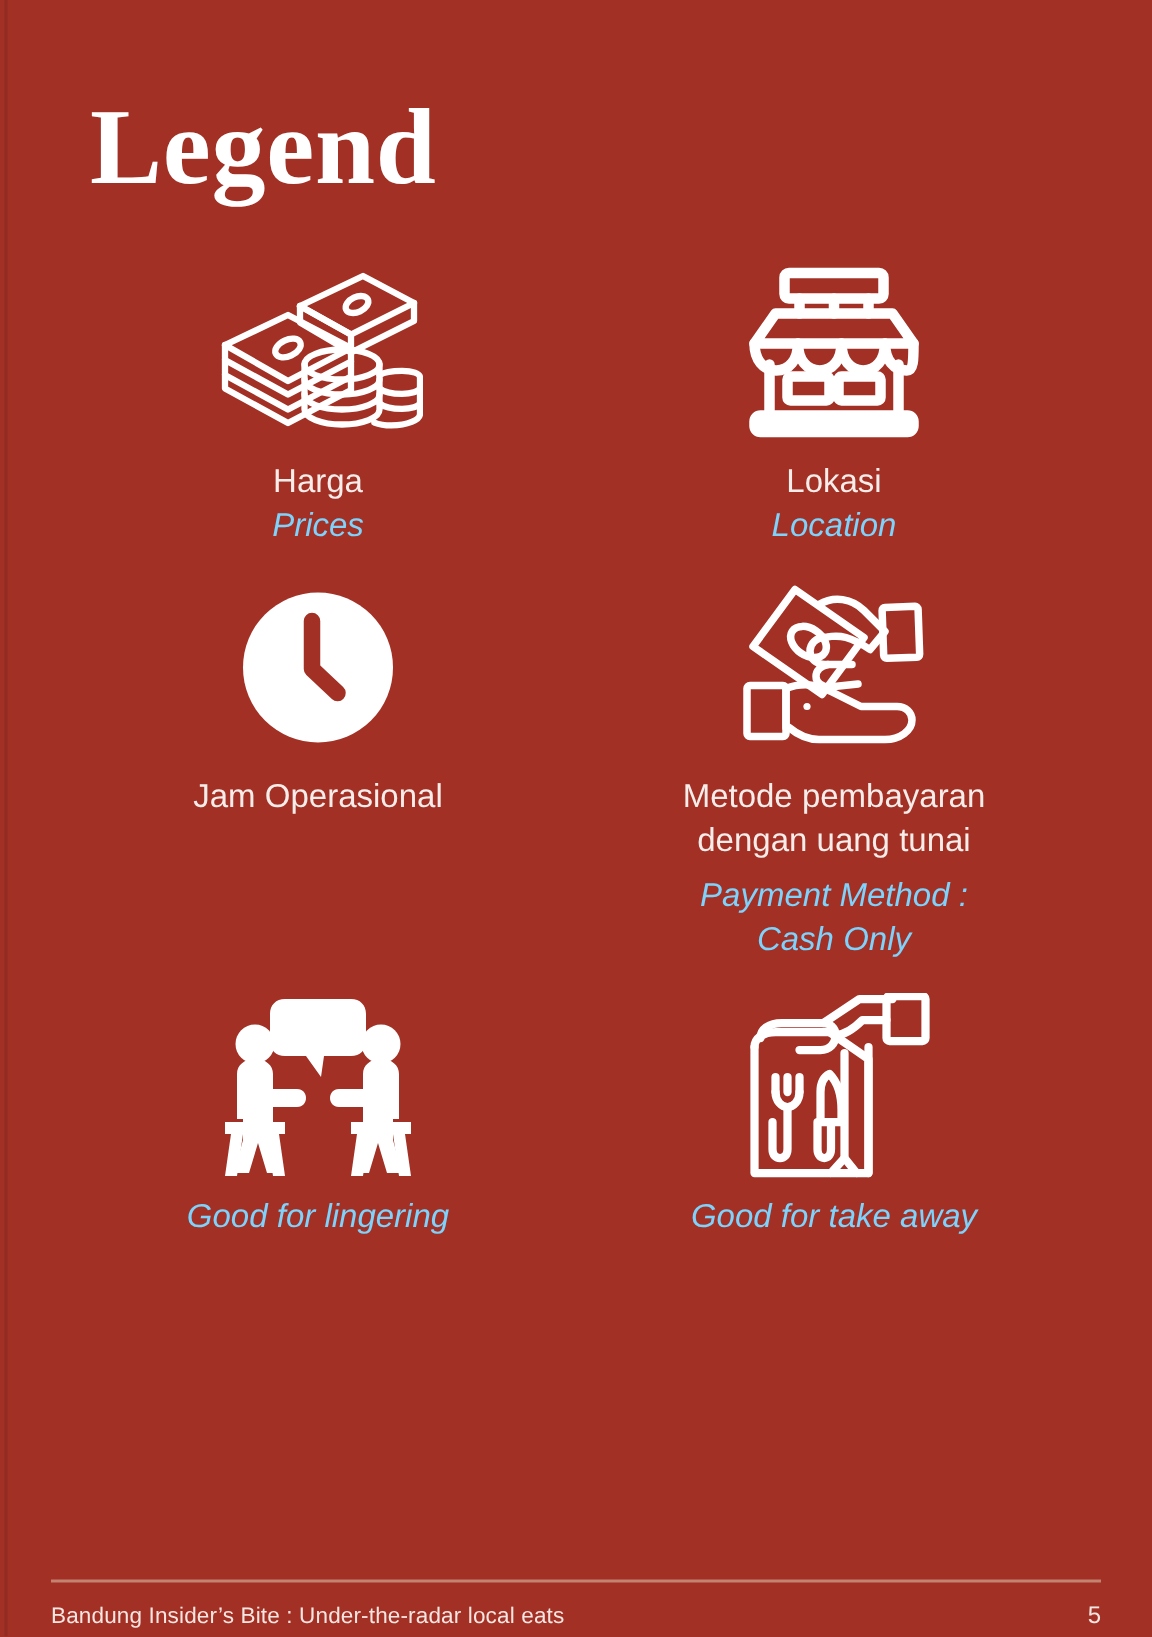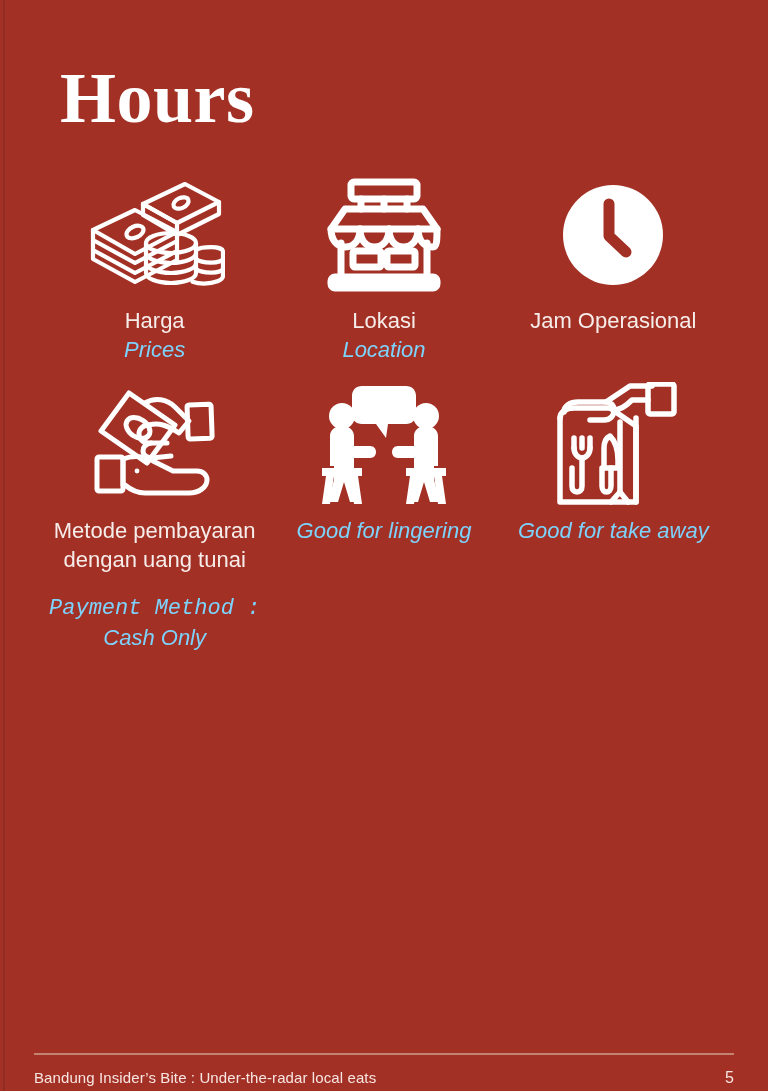--- a/index.html
+++ b/index.html
@@ -47,21 +47,21 @@
     top: 62px;
   }
 
   
   .legend-grid {
     position: absolute;
     left: 40px;
     right: 40px;
     top: 176px;
     display: grid;
-    grid-template-columns: 1fr 1fr 1fr;
+    grid-template-columns: 1fr 1fr;
     grid-template-rows: 210px 280px 230px;
     column-gap: 0px;
   }
 
   .legend-item {
     display: flex;
     flex-direction: column;
     align-items: center;
     text-align: center;
   }
@@ -89,21 +89,21 @@
   }
 
   .label-en {
     font-size: 22px;
     font-style: italic;
     font-weight: 400;
     line-height: 1.32;
     color: #7dd3fc;
   }
 
-  .label-en.spaced { margin-top: 20px; font-family: Liberation Mono, monospace; }
+  .label-en.spaced { margin-top: 8px; }
 
   
   .footer {
     position: absolute;
     left: 34px;
     right: 34px;
     bottom: 4px;
   }
 
   .footer-rule {
@@ -130,21 +130,21 @@
     color: #F6E6E2;
   }
 </style>
 </head>
 <body>
 
 <div class="page-edge"></div>
 
 <div class="page">
 
-  <h1 class="page-title">Hours</h1>
+  <h1 class="page-title">Legend</h1>
 
   <div class="legend-grid">
 
     <div class="legend-item">
       <div class="legend-icon">
         <svg width="140" height="110" viewBox="0 0 140 110" fill="none" stroke="#FFFFFF" stroke-width="4.2" stroke-linejoin="round" stroke-linecap="round">
 
           <path d="M58 24 L100 4 L134 22 L92 43 Z"></path>
           <path d="M134 22 L134 34 L92 55 L92 43"></path>
           <path d="M92 43 L58 24"></path>

